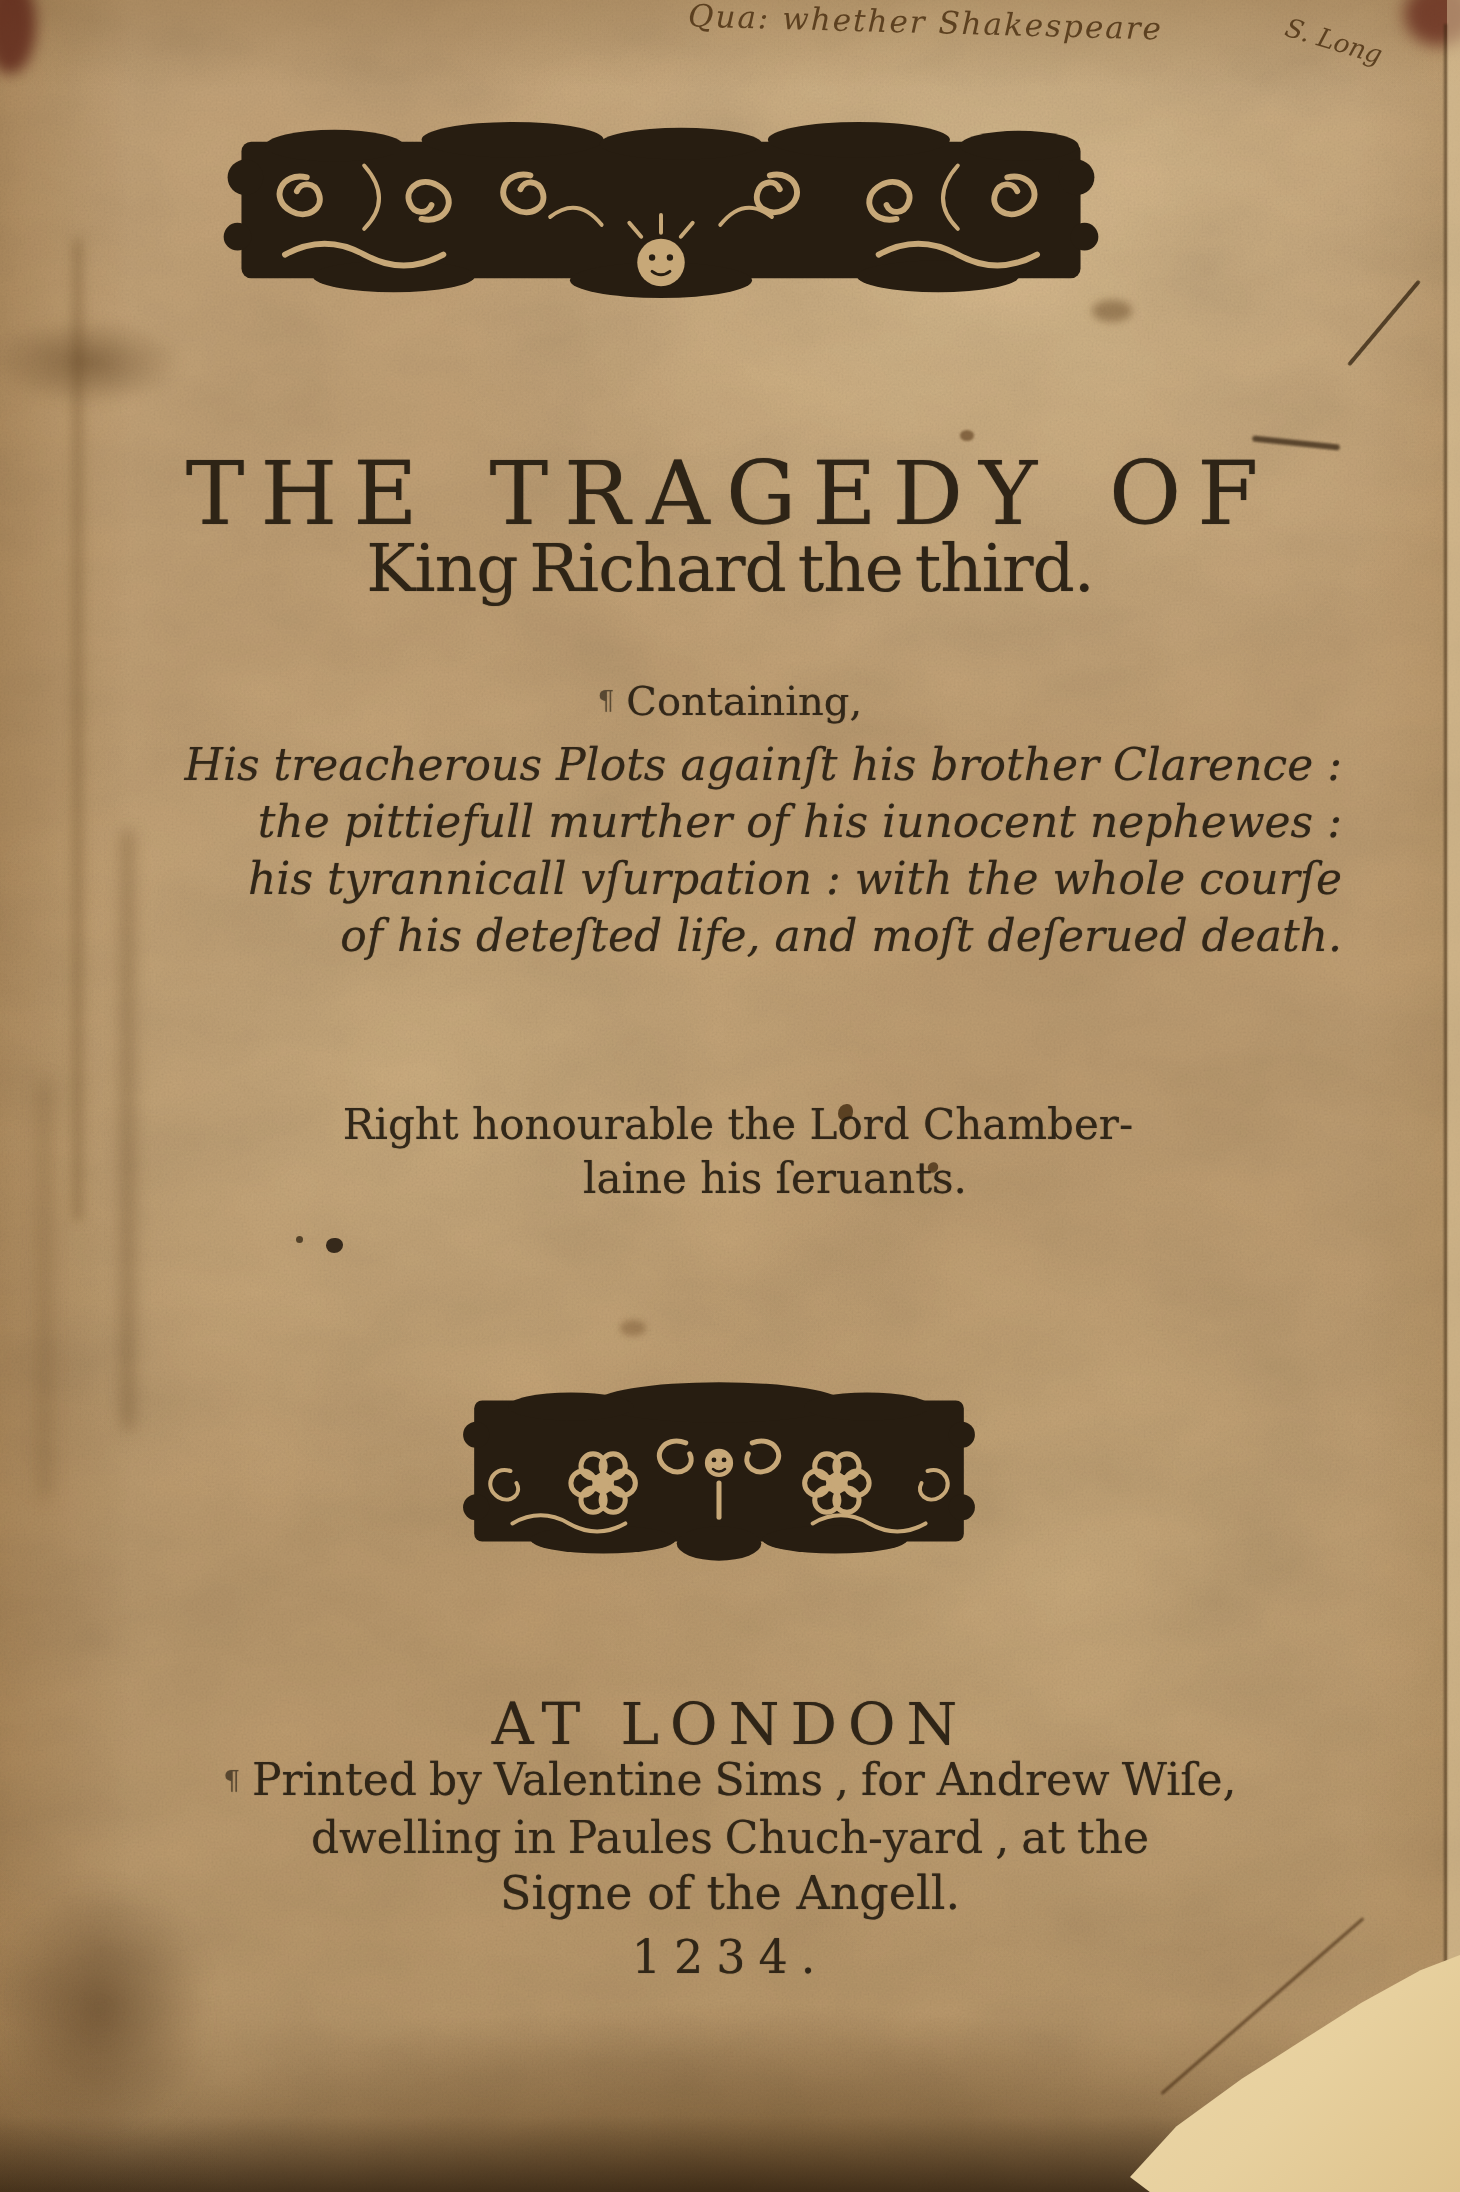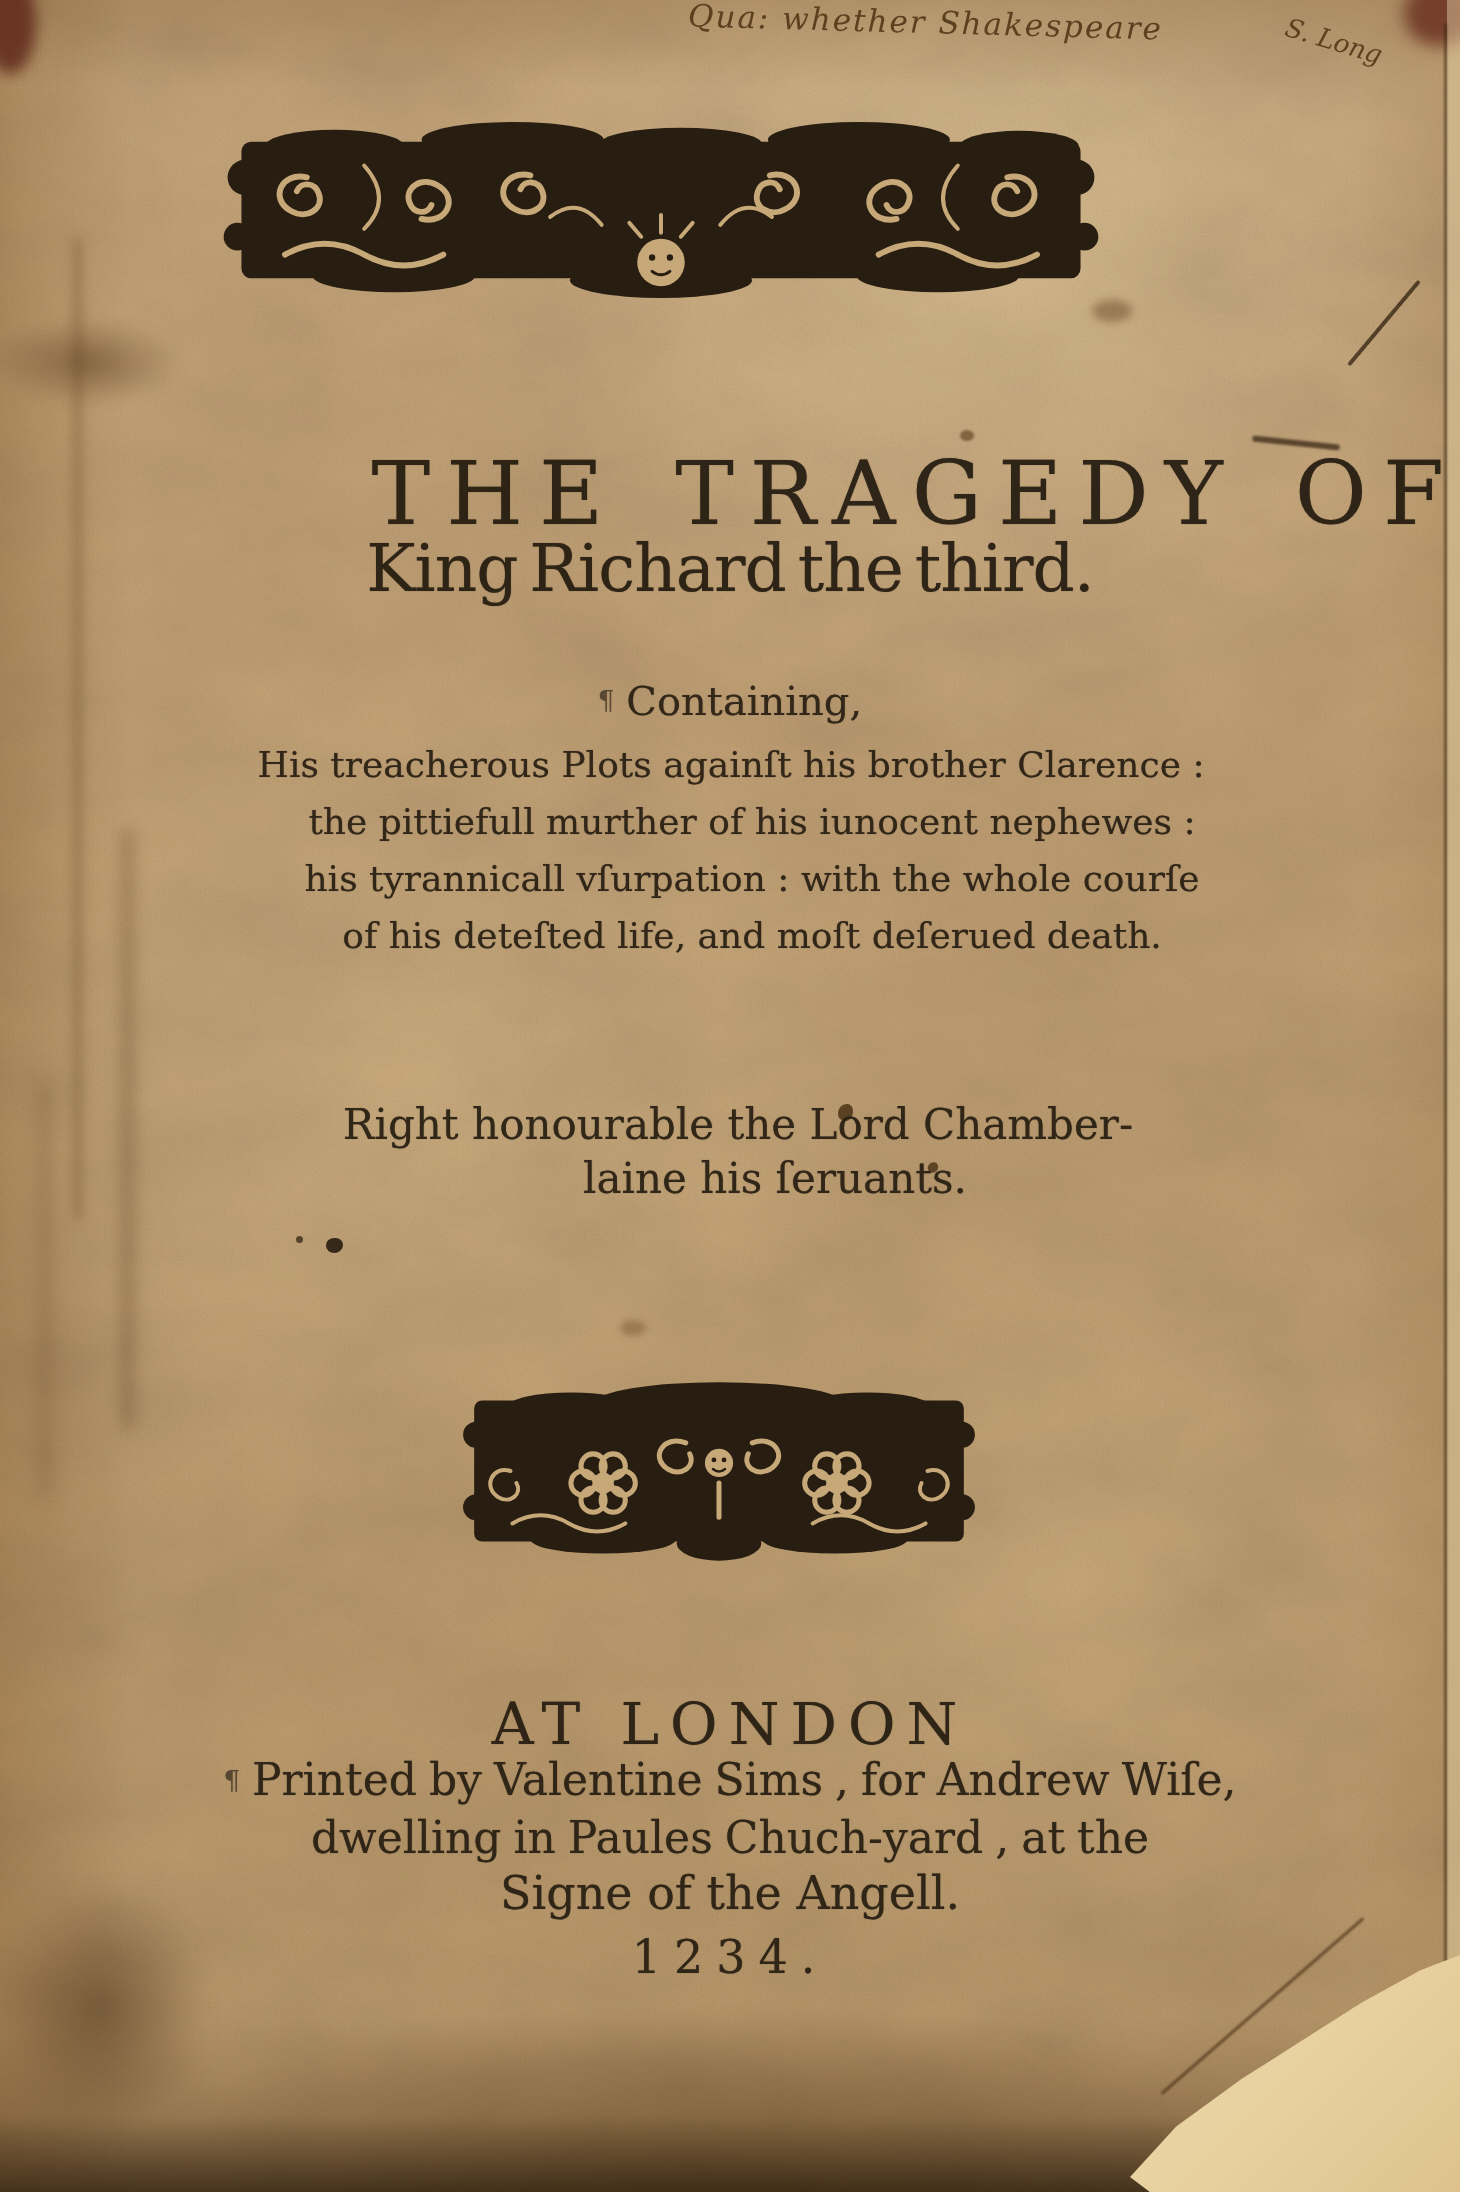--- a/index.html
+++ b/index.html
@@ -57,26 +57,26 @@
   .hand-side{left:1284px;top:26px;font-size:26px;transform:rotate(17deg);}
 
   
   .ornament{position:absolute;}
   .orn-top{left:212px;top:116px;width:898px;height:188px;}
   .orn-mid{left:452px;top:1370px;width:534px;height:202px;}
 
   
   .print{position:absolute;left:0;width:1460px;text-align:center;color:#271e12;white-space:nowrap;
          text-shadow:0 0 1px rgba(39,30,18,.65);}
-  .title1{top:442px;font-size:88px;letter-spacing:16px;word-spacing:12px;opacity:.95;text-align:right;}
+  .title1{top:442px;font-size:88px;letter-spacing:16px;word-spacing:12px;opacity:.95;}
   .title2{top:530px;font-size:66px;word-spacing:-8px;letter-spacing:-1px;opacity:.95;}
   .containing{top:678px;font-size:40px;opacity:.92;}
   .pmark{font-size:26px;opacity:.7;margin-right:12px;vertical-align:6px;}
-  .contents{position:absolute;left:162px;top:736px;width:1180px;text-align:center;font-size:36px;line-height:57px;
-            color:#271e12;white-space:nowrap;text-shadow:0 0 1px rgba(39,30,18,.6);opacity:.93;}
+  .contents{position:absolute;left:162px;top:736px;width:1180px;text-align:right;font-size:44px;line-height:57px;
+            color:#271e12;white-space:nowrap;text-shadow:0 0 1px rgba(39,30,18,.6);opacity:.93;font-style:italic;}
   .contents .hang{text-indent:-42px;}
   .acted{top:1002px;font-size:62px;word-spacing:-6px;opacity:.95;}
   .chamber1{top:1100px;font-size:42px;opacity:.93;margin-left:8px;}
   .chamber2{top:1154px;font-size:42px;opacity:.93;padding-left:45px;}
   .atlondon{top:1690px;font-size:58px;letter-spacing:11px;opacity:.94;}
   .imprint1{top:1754px;font-size:44px;word-spacing:-2px;opacity:.93;}
   .imprint2{top:1812px;font-size:44px;word-spacing:-2px;opacity:.93;}
   .imprint3{top:1866px;font-size:46px;opacity:.93;}
   .year{top:1930px;font-size:46px;letter-spacing:13px;opacity:.93;}
 </style>

